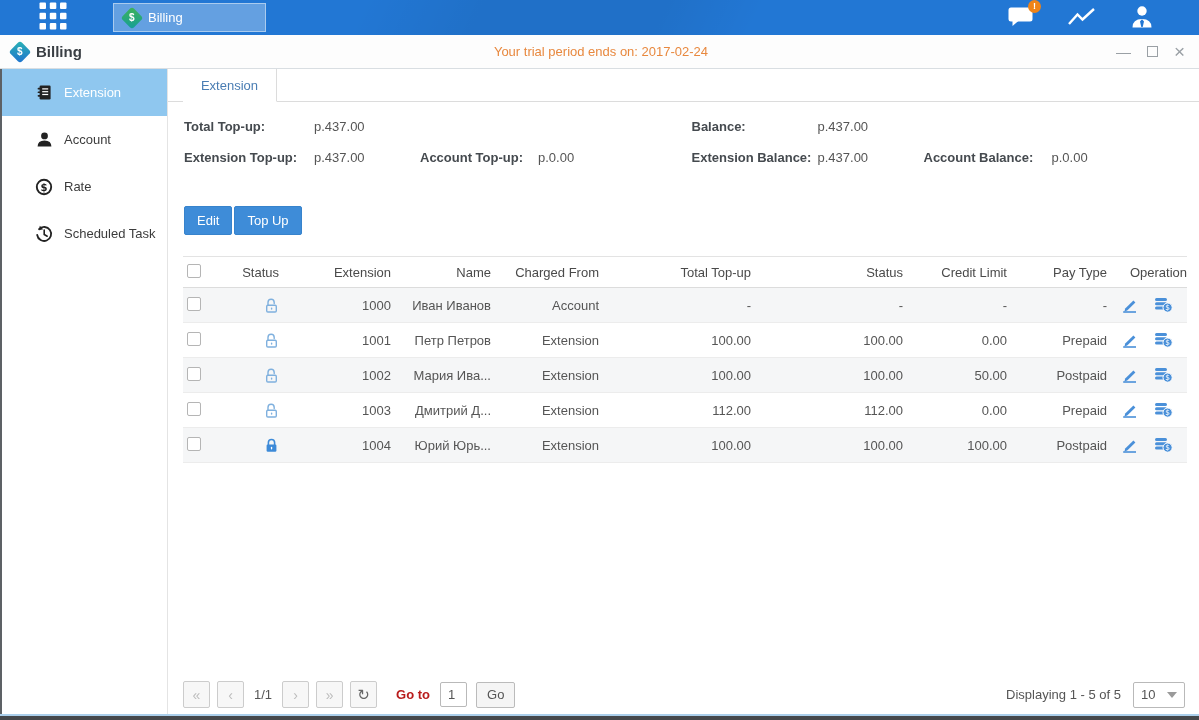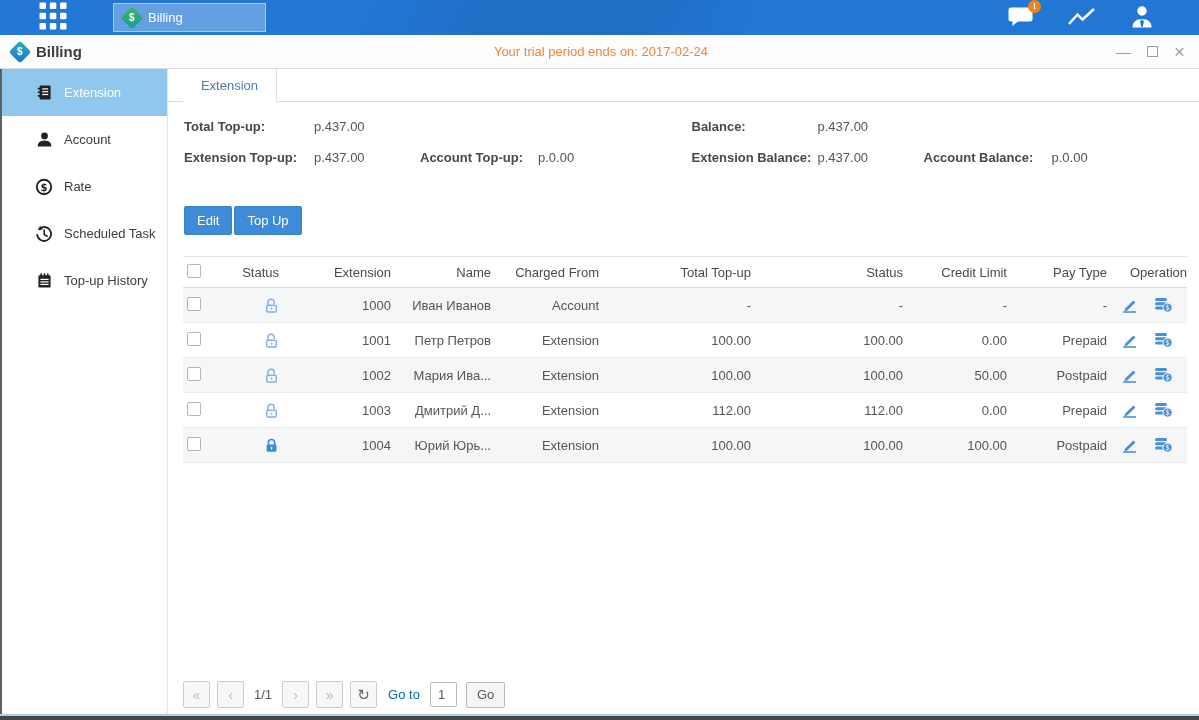--- a/index.html
+++ b/index.html
@@ -114,21 +114,21 @@
     margin-top:auto; padding:0 14px 0 15px; height:27px; margin-bottom:6px;
     display:flex; align-items:center;
   }
   .pg-btn {
     width:27px; height:27px; border:1px solid #ccc; border-radius:2px; background:#f7f7f7;
     display:flex; align-items:center; justify-content:center; color:#bdbdbd; font-size:14px;
     cursor:pointer; margin-right:7px;
   }
   .pg-btn.refresh { color:#666; font-size:15px; }
   .pg-num { margin:0 10px 0 3px; color:#555; }
-  .goto-label { margin:0 10px 0 4px; color:#0369a1; }
+  .goto-label { margin:0 10px 0 12px; color:#b91c1c;font-weight:bold; }
   .goto-input {
     width:27px; height:25px; border:1px solid #b9b9b9; border-radius:2px; text-align:left;
     padding-left:7px; font-size:13px; color:#555; font-family:inherit;
   }
   .go-btn {
     margin-left:9px; height:26px; padding:0 10px; border:1px solid #bbb; border-radius:2px;
     background:#f5f5f5; color:#555; font-size:13px; cursor:pointer; font-family:inherit;
   }
   .pg-right { margin-left:auto; display:flex; align-items:center; gap:12px; }
   .displaying { color:#555; }
@@ -257,34 +257,20 @@
       <div class="side-item">
         <span class="side-icon">
           <svg width="18" height="18" viewBox="0 0 18 18">
             <path d="M4 4.2 A7 7 0 1 1 2.2 10" fill="none" stroke="#222" stroke-width="1.8" stroke-linecap="round"></path>
             <path d="M4.8 0.8 L4 5.2 L8.2 4.2 z" fill="#222"></path>
             <path d="M9.2 5 V9.5 L12.2 11.2" fill="none" stroke="#222" stroke-width="1.6" stroke-linecap="round"></path>
           </svg>
         </span>
         <span>Scheduled Task</span>
       </div>
-      <div class="side-item">
-        <span class="side-icon">
-          <svg width="17" height="17" viewBox="0 0 17 17">
-            <rect x="2.4" y="3.2" width="12.2" height="12.3" rx="1.2" fill="#222"></rect>
-            <rect x="4.3" y="1.2" width="1.7" height="3.2" rx="0.85" fill="#222"></rect>
-            <rect x="7.6" y="1.2" width="1.7" height="3.2" rx="0.85" fill="#222"></rect>
-            <rect x="10.9" y="1.2" width="1.7" height="3.2" rx="0.85" fill="#222"></rect>
-            <rect x="4.4" y="6.8" width="8.2" height="1.2" fill="#fff"></rect>
-            <rect x="4.4" y="9.3" width="8.2" height="1.2" fill="#fff"></rect>
-            <rect x="4.4" y="11.8" width="8.2" height="1.2" fill="#fff"></rect>
-          </svg>
-        </span>
-        <span>Top-up History</span>
-      </div>
     </div>
 
     <div class="main">
       <div class="tabbar">
         <div class="page-tab">Extension</div>
       </div>
 
       <div class="content">
 
         <div class="summary">
@@ -527,20 +513,27 @@
         <div class="pagination">
           <span class="pg-btn">«</span>
           <span class="pg-btn">‹</span>
           <span class="pg-num">1/1</span>
           <span class="pg-btn">›</span>
           <span class="pg-btn">»</span>
           <span class="pg-btn refresh">↻</span>
           <span class="goto-label">Go to</span>
           <input class="goto-input" value="1" style="">
           <button class="go-btn">Go</button>
+          <div class="pg-right">
+            <span class="displaying">Displaying 1 - 5 of 5</span>
+            <div class="page-size">
+              <span>10</span>
+              <span class="caret"></span>
+            </div>
+          </div>
         </div>
 
       </div>
     </div>
   </div>
 
   <div class="window-bottom"></div>
 </div>
 
 </body></html>

